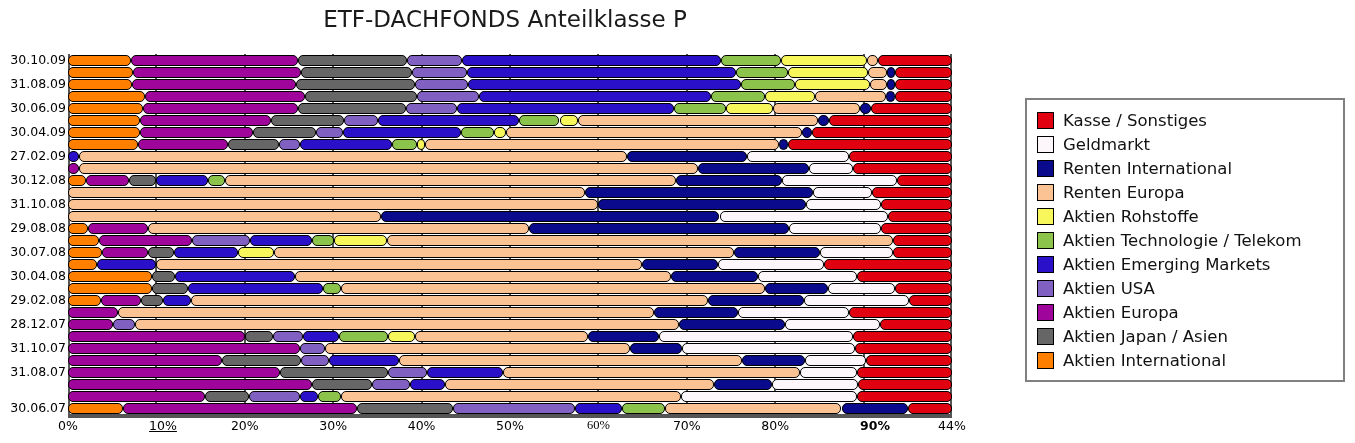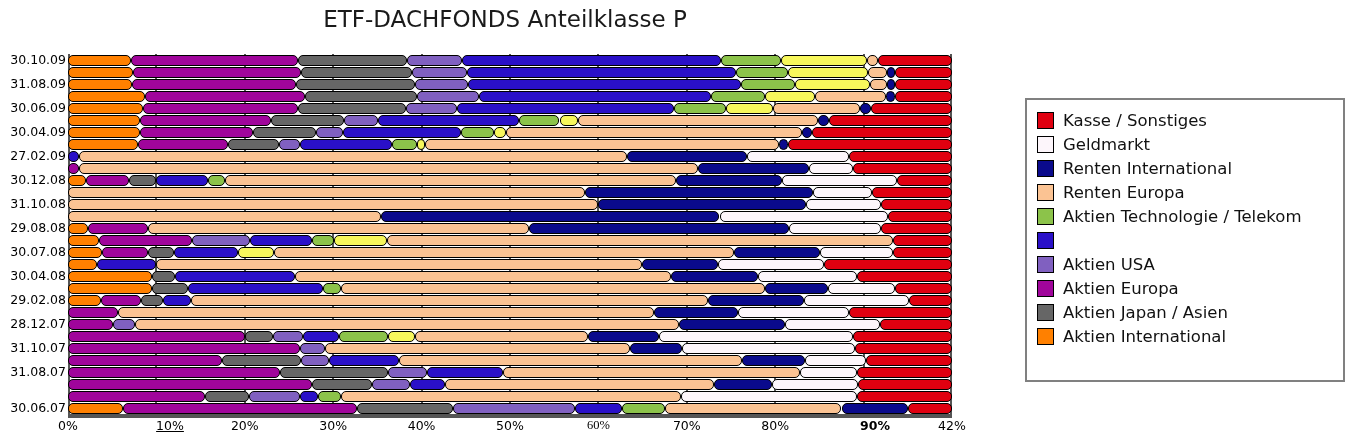--- a/index.html
+++ b/index.html
@@ -368,55 +368,60 @@
           <div class="seg" title="Renten Europa" style="left: 596.7px; width: 176.8px; background: rgb(251, 195, 147); z-index: 23;"></div>
           <div class="seg" title="Renten International" style="left: 773.5px; width: 66.3px; background: rgb(10, 10, 140); z-index: 22;"></div>
           <div class="seg" title="Kasse / Sonstiges" style="left: 839.8px; width: 44.2px; background: rgb(224, 0, 16); z-index: 20;"></div>
         </div>
       </div>
   </div>
 
   <div id="xaxis"></div>
   <div id="xticks">
       <div class="xtick" style="left: 68px;">0%</div>
-      <div class="xtick" style="left: 170px; text-decoration: underline;">10%</div>
+      <div class="xtick" style="left: 163px; text-decoration: underline;">10%</div>
       <div class="xtick" style="left: 244.8px;">20%</div>
       <div class="xtick" style="left: 333.2px;">30%</div>
       <div class="xtick" style="left: 421.6px;">40%</div>
       <div class="xtick" style="left: 510px;">50%</div>
       <div class="xtick" style="left: 598.4px; font-family: Liberation Serif, serif;">60%</div>
       <div class="xtick" style="left: 686.8px;">70%</div>
       <div class="xtick" style="left: 775.2px;">80%</div>
       <div class="xtick" style="left: 875px; font-weight: bold;">90%</div>
-      <div class="xtick" style="left: 952px;">42%</div>
+      <div class="xtick" style="left: 952px;">44%</div>
     </div>
 
   <div id="legend">
       <div class="legend-item">
         <span class="legend-swatch" style="background: rgb(224, 0, 16);"></span>
         <span class="legend-label">Kasse / Sonstiges</span>
       </div>
       <div class="legend-item">
         <span class="legend-swatch" style="background: rgb(253, 246, 251);"></span>
         <span class="legend-label">Geldmarkt</span>
       </div>
       <div class="legend-item">
         <span class="legend-swatch" style="background: rgb(10, 10, 140);"></span>
         <span class="legend-label">Renten International</span>
       </div>
       <div class="legend-item">
         <span class="legend-swatch" style="background: rgb(251, 195, 147);"></span>
         <span class="legend-label">Renten Europa</span>
       </div>
       <div class="legend-item">
+        <span class="legend-swatch" style="background: rgb(247, 247, 92);"></span>
+        <span class="legend-label">Aktien Rohstoffe</span>
+      </div>
+      <div class="legend-item">
         <span class="legend-swatch" style="background: rgb(140, 195, 74);"></span>
         <span class="legend-label">Aktien Technologie / Telekom</span>
       </div>
       <div class="legend-item">
         <span class="legend-swatch" style="background: rgb(42, 16, 200);"></span>
+        <span class="legend-label">Aktien Emerging Markets</span>
       </div>
       <div class="legend-item">
         <span class="legend-swatch" style="background: rgb(128, 96, 192);"></span>
         <span class="legend-label">Aktien USA</span>
       </div>
       <div class="legend-item">
         <span class="legend-swatch" style="background: rgb(160, 5, 155);"></span>
         <span class="legend-label">Aktien Europa</span>
       </div>
       <div class="legend-item">

